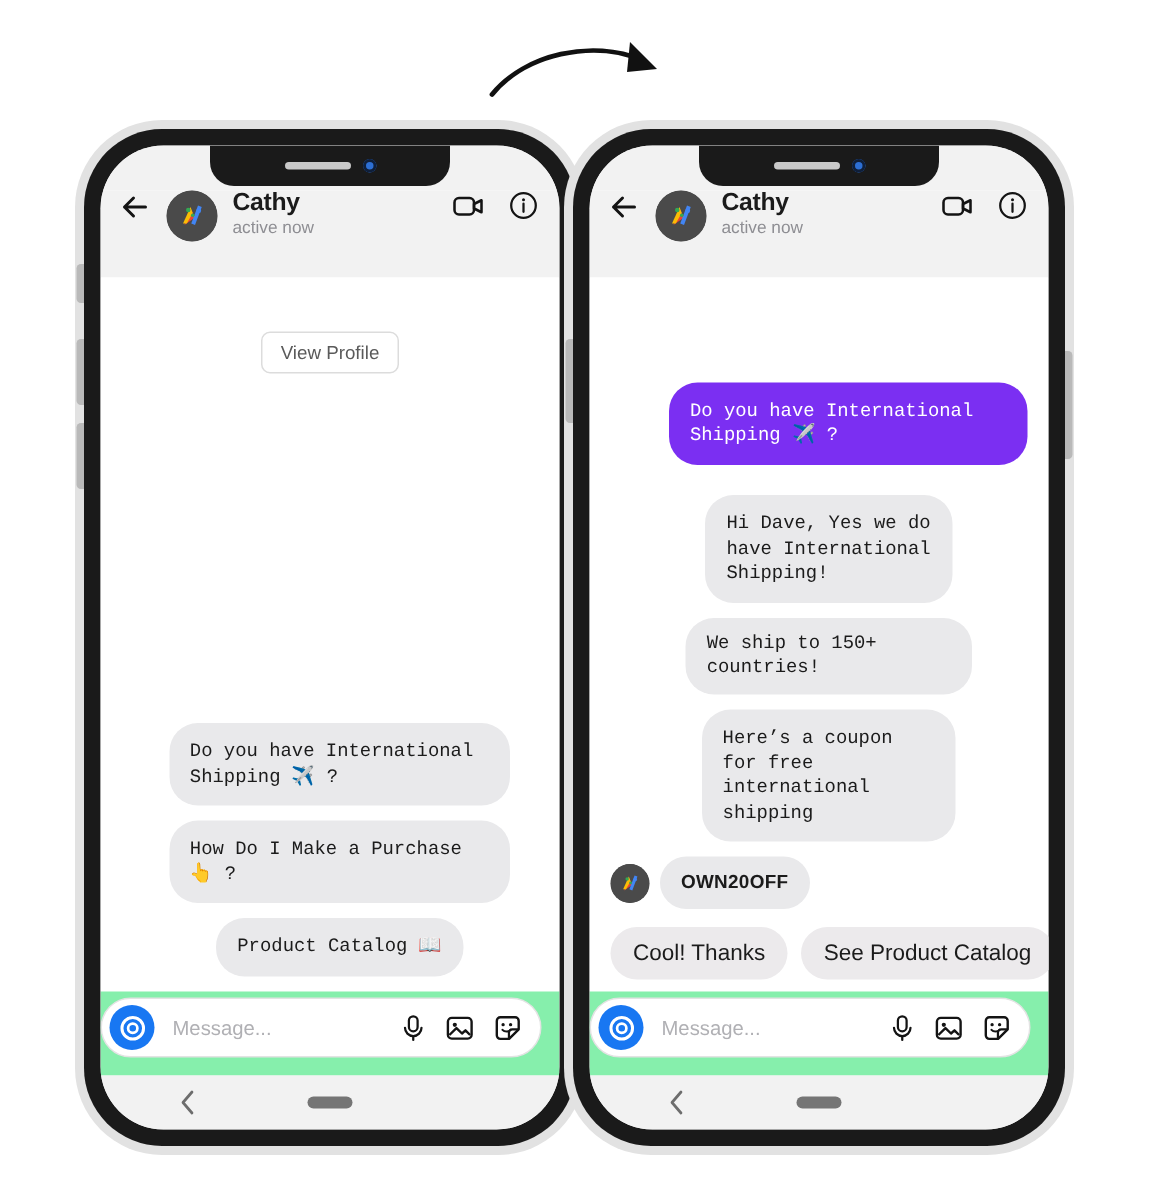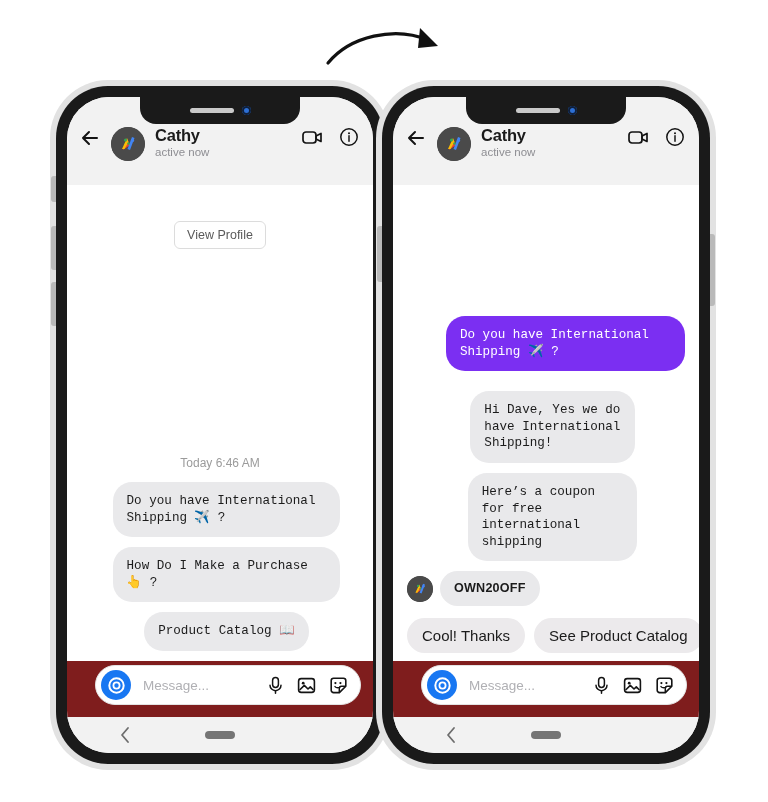--- a/index.html
+++ b/index.html
@@ -208,22 +208,22 @@
     font-size: 15px;
     color: #1b1b1b;
     cursor: pointer;
     font-family: "Liberation Sans", sans-serif;
     white-space: nowrap;
   }
 
   
   .composer-wrap {
     flex: 0 0 auto;
-    background: #7f1d1d;
-    padding: 4px 12px 12px 28px;
+    background: #86efac;
+    padding: 4px 12px 12px 0;
     box-sizing: border-box;
   }
   .composer {
     height: 40px;
     border: 1px solid #e3e3e3;
     border-radius: 21px;
     display: flex;
     align-items: center;
     padding: 0 12px 0 5px;
     box-sizing: border-box;
@@ -331,21 +331,20 @@
           </svg>
         </span>
       </span>
     </div>
 
     <div class="msgs">
       <div class="view-profile-row">
         <button class="view-profile">View Profile</button>
       </div>
       <div class="spacer"></div>
-      <div class="timestamp">Today 6:46 AM</div>
 
       <div class="bubble-row in">
         <div class="bubble in">Do you have International Shipping ✈️ ?</div>
       </div>
       <div class="bubble-row in">
         <div class="bubble in">How Do I Make a Purchase 👆 ?</div>
       </div>
       <div class="bubble-row in">
         <div class="bubble in">Product Catalog 📖</div>
       </div>
@@ -453,20 +452,23 @@
       <div class="spacer"></div>
 
       <div class="bubble-row out">
         <div class="bubble out">Do you have International Shipping ✈️ ?</div>
       </div>
       <div style="height:10px"></div>
       <div class="bubble-row in">
         <div class="bubble in" style="max-width:62%">Hi Dave, Yes we do have International Shipping!</div>
       </div>
       <div class="bubble-row in">
+        <div class="bubble in tight" style="max-width:72%">We ship to 150+ countries!</div>
+      </div>
+      <div class="bubble-row in">
         <div class="bubble in" style="max-width:64%">Here’s a coupon for free international shipping</div>
       </div>
       <div class="avatar-row">
         <span class="avatar-sm">
           <svg width="26" height="26" viewBox="0 0 34 34">
             <circle cx="17" cy="17" r="17" fill="#4a4a4a"></circle>
             <path d="M12 23 L16 12 L19 18 Z" fill="#ea4335"></path>
             <path d="M11 22 L16 11 L17.5 15 L13.5 22 Z" fill="#fbbc05"></path>
             <path d="M21 10 L23.5 11 L19 23 L16.5 22 Z" fill="#4285f4"></path>
             <circle cx="14.5" cy="13" r="1.5" fill="#34a853"></circle>

